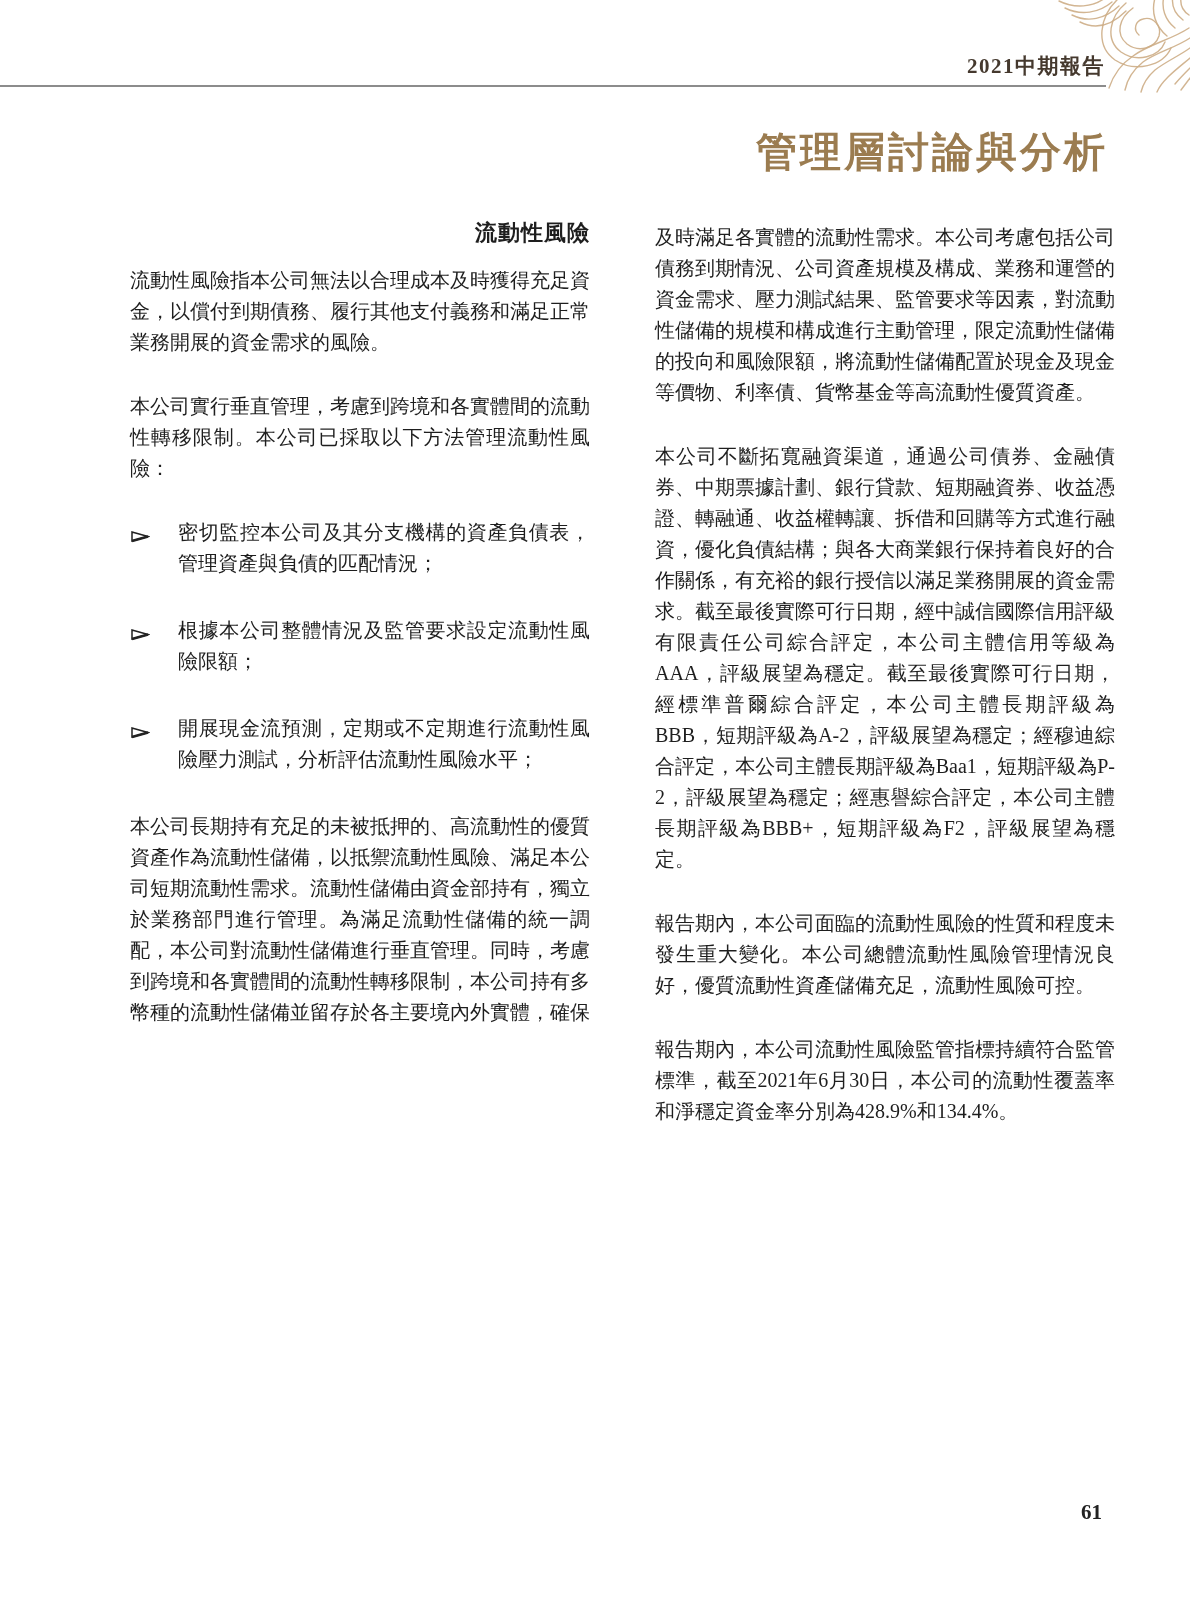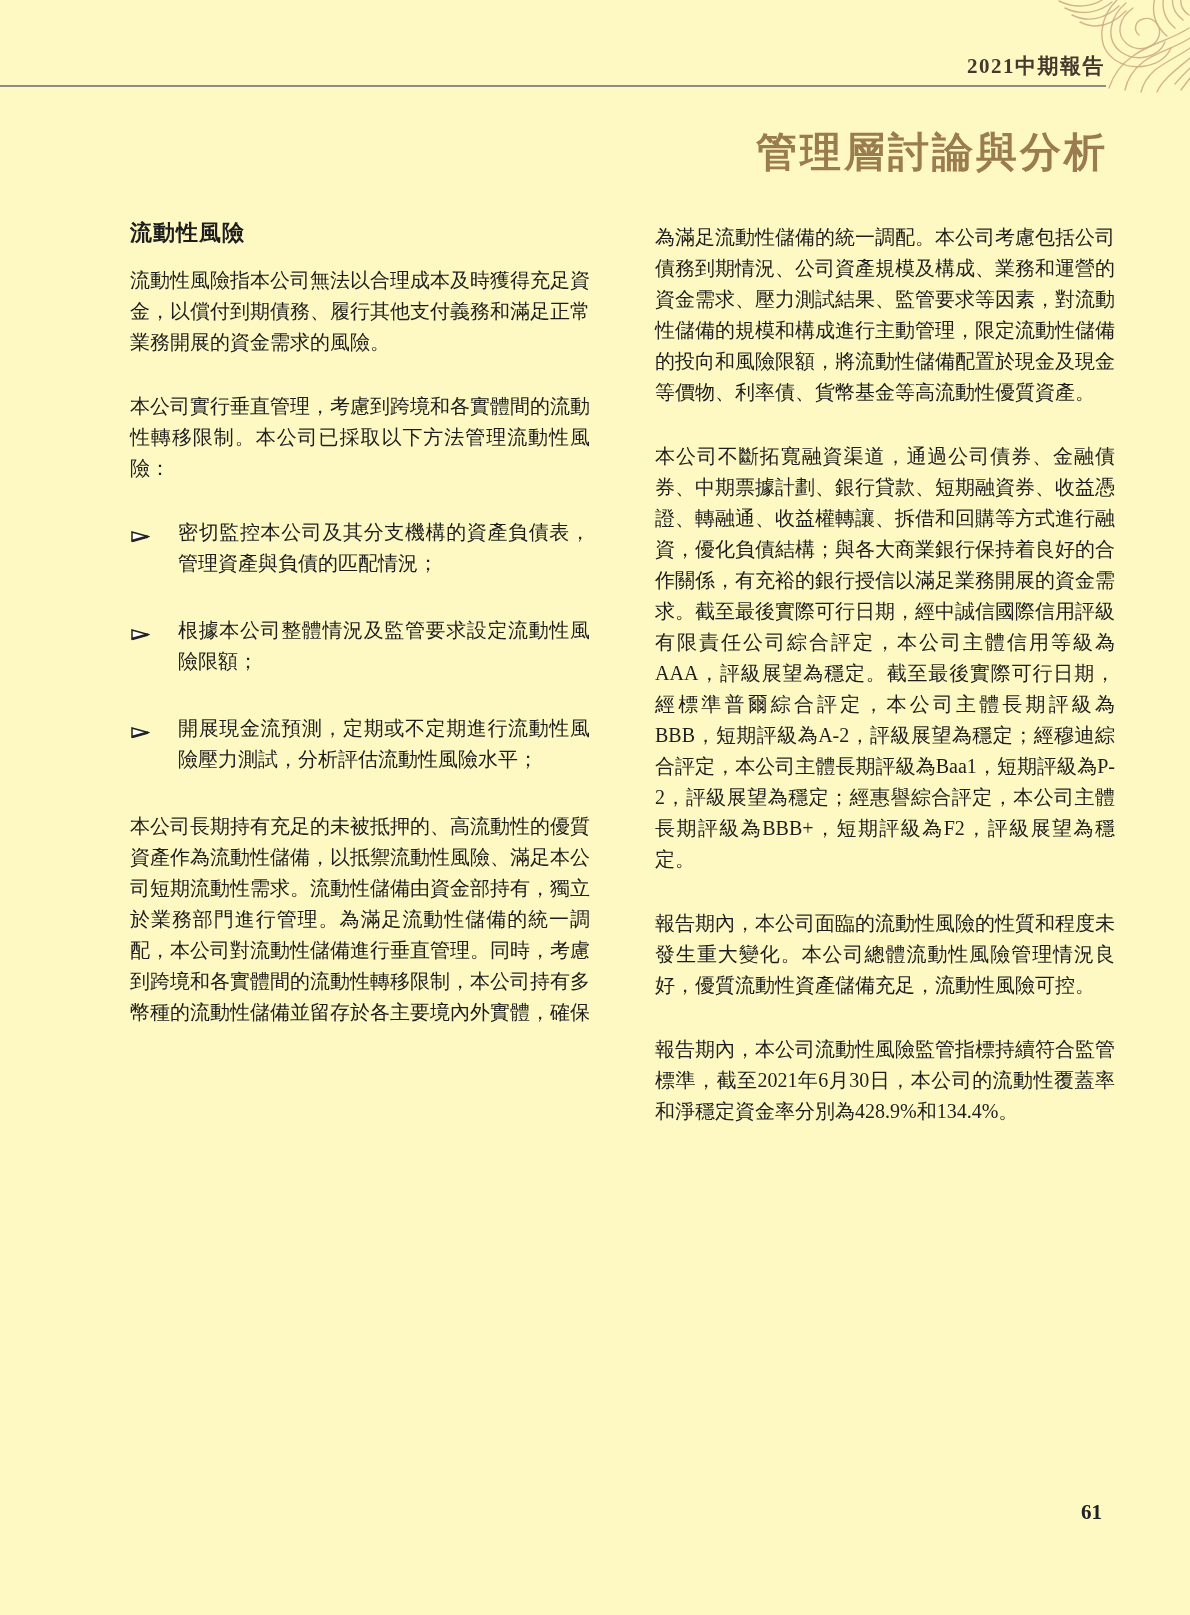--- a/index.html
+++ b/index.html
@@ -7,21 +7,21 @@
     --header-text:#45392E;
     --body-text:#1E1E1E;
     --rule-gray:#8C8C8C;
     --ornament-tan:#CDAD86;
   }
   html,body{margin:0;padding:0;background:#e8e8e8;}
   .page{
     position:relative;
     width:1190px;height:1615px;
     margin:0 auto;
-    background:#fef9c3;
+    background:#ffffff;
     overflow:hidden;
     font-family:"Liberation Serif","DejaVu Serif",serif;
     color:var(--body-text);
   }
   .ornament{position:absolute;top:0;right:0;}
   .ornament path{stroke:var(--ornament-tan);fill:none;stroke-width:1.4;stroke-linecap:round;opacity:.9;}
   .report-label{
     position:absolute;top:52px;right:85px;
     font-size:21px;font-weight:bold;letter-spacing:1.5px;
     color:var(--header-text);
@@ -40,21 +40,21 @@
   .col{
     position:absolute;
     font-size:20px;line-height:31px;
     text-align:justify;text-justify:inter-character;
     -webkit-text-justify:inter-character;
   }
   .col-left{left:130px;top:218px;width:460px;}
   .col-right{left:655px;top:222px;width:460px;}
   .section-heading{
     font-size:22px;line-height:30px;font-weight:bold;
-    margin:0 0 17px 0;text-align:left;letter-spacing:1px;
+    margin:0 0 17px 0;text-align:right;letter-spacing:1px;
   }
   .col p{margin:0 0 33px 0;}
   .col p:last-child{margin-bottom:0;}
   .bullet{display:flex;margin:0 0 36px 0;}
   .bullet-first{margin-top:19px;}
   .bullet .marker{flex:0 0 48px;width:48px;padding-top:6px;}
   .bullet .btext{flex:1;text-align:justify;text-justify:inter-character;}
   .page-number{
     position:absolute;top:1500px;right:88px;
     font-size:21px;font-weight:bold;color:#222222;
@@ -122,20 +122,20 @@
         </svg>
       </span>
       <span class="btext">開展現金流預測，定期或不定期進行流動性風險壓力測試，分析評估流動性風險水平；</span>
     </div>
 
 
     <p>本公司長期持有充足的未被抵押的、高流動性的優質資產作為流動性儲備，以抵禦流動性風險、滿足本公司短期流動性需求。流動性儲備由資金部持有，獨立於業務部門進行管理。為滿足流動性儲備的統一調配，本公司對流動性儲備進行垂直管理。同時，考慮到跨境和各實體間的流動性轉移限制，本公司持有多幣種的流動性儲備並留存於各主要境內外實體，確保</p>
   </div>
 
   <div class="col col-right">
-    <p>為滿足流動性儲備的統一調配。本公司考慮包括公司債務到期情況、公司資產規模及構成、業務和運營的資金需求、壓力測試結果、監管要求等因素，對流動性儲備的規模和構成進行主動管理，限定流動性儲備的投向和風險限額，將流動性儲備配置於現金及現金等價物、利率債、貨幣基金等高流動性優質資產。</p>
+    <p>及時滿足各實體的流動性需求。本公司考慮包括公司債務到期情況、公司資產規模及構成、業務和運營的資金需求、壓力測試結果、監管要求等因素，對流動性儲備的規模和構成進行主動管理，限定流動性儲備的投向和風險限額，將流動性儲備配置於現金及現金等價物、利率債、貨幣基金等高流動性優質資產。</p>
     <p>本公司不斷拓寬融資渠道，通過公司債券、金融債券、中期票據計劃、銀行貸款、短期融資券、收益憑證、轉融通、收益權轉讓、拆借和回購等方式進行融資，優化負債結構；與各大商業銀行保持着良好的合作關係，有充裕的銀行授信以滿足業務開展的資金需求。截至最後實際可行日期，經中誠信國際信用評級有限責任公司綜合評定，本公司主體信用等級為AAA，評級展望為穩定。截至最後實際可行日期，經標準普爾綜合評定，本公司主體長期評級為BBB，短期評級為A-2，評級展望為穩定；經穆迪綜合評定，本公司主體長期評級為Baa1，短期評級為P-2，評級展望為穩定；經惠譽綜合評定，本公司主體長期評級為BBB+，短期評級為F2，評級展望為穩定。</p>
     <p>報告期內，本公司面臨的流動性風險的性質和程度未發生重大變化。本公司總體流動性風險管理情況良好，優質流動性資產儲備充足，流動性風險可控。</p>
     <p>報告期內，本公司流動性風險監管指標持續符合監管標準，截至2021年6月30日，本公司的流動性覆蓋率和淨穩定資金率分別為428.9%和134.4%。</p>
   </div>
 
   <div class="page-number">61</div>
 </div>
 
 </body></html>

